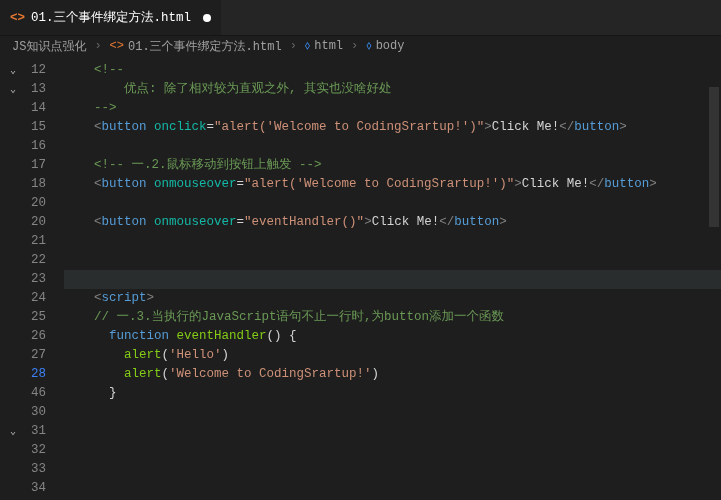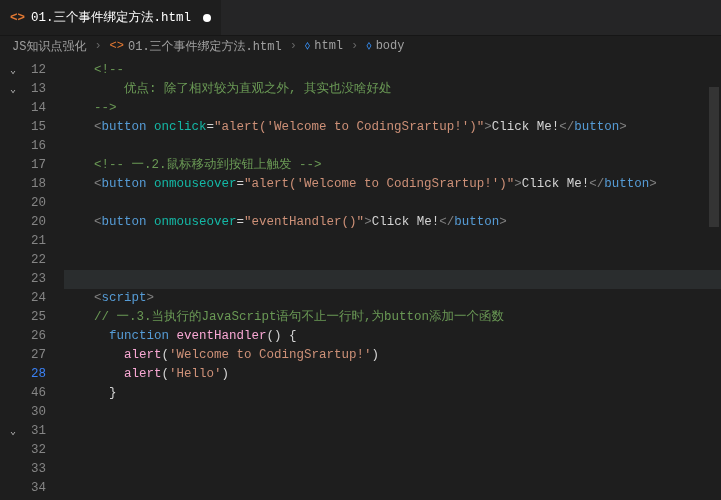--- a/index.html
+++ b/index.html
@@ -21,21 +21,21 @@
   .code { flex:1; padding-top:4px; padding-left:14px; position:relative; }
   .line { height:19px; line-height:19px; white-space:pre; }
   .line.hl { background:#2a2d2e; }
   .t-tag   { color:#569cd6; }
   .t-brk   { color:#808080; }
   .t-attr  { color:#14b8a6; }
   .t-str   { color:#ce9178; }
   .t-txt   { color:#d4d4d4; }
   .t-cmt   { color:#6a9955; }
   .t-kw    { color:#569cd6; }
-  .t-fn    { color:#f9a8d4; }
+  .t-fn    { color:#84cc16; }
   .t-punc  { color:#d4d4d4; }
   .scrollbar { position:absolute; right:0; top:0; width:14px; height:100%; }
   .thumb { position:absolute; right:2px; top:30px; width:10px; height:140px; background:#424242a0; border-radius:0; }
 </style>
 </head>
 <body>
 
 <div class="tabbar">
   <div class="tab">
     <span class="ficon">&lt;&gt;</span>
@@ -101,21 +101,21 @@
       <div class="line"><span class="t-txt">    </span><span class="t-cmt">&lt;!-- 一.2.鼠标移动到按钮上触发 --&gt;</span></div>
       <div class="line"><span class="t-txt">    </span><span class="t-brk">&lt;</span><span class="t-tag">button</span><span class="t-txt"> </span><span class="t-attr">onmouseover</span><span class="t-txt">=</span><span class="t-str">"alert('Welcome to CodingSrartup!')"</span><span class="t-brk">&gt;</span><span class="t-txt">Click Me!</span><span class="t-brk">&lt;/</span><span class="t-tag">button</span><span class="t-brk">&gt;</span></div>
       <div class="line"></div>
       <div class="line"><span class="t-txt">    </span><span class="t-brk">&lt;</span><span class="t-tag">button</span><span class="t-txt"> </span><span class="t-attr">onmouseover</span><span class="t-txt">=</span><span class="t-str">"eventHandler()"</span><span class="t-brk">&gt;</span><span class="t-txt">Click Me!</span><span class="t-brk">&lt;/</span><span class="t-tag">button</span><span class="t-brk">&gt;</span></div>
       <div class="line"></div>
       <div class="line"></div>
       <div class="line hl"></div>
       <div class="line"><span class="t-txt">    </span><span class="t-brk">&lt;</span><span class="t-tag">script</span><span class="t-brk">&gt;</span></div>
       <div class="line"><span class="t-txt">    </span><span class="t-cmt">// 一.3.当执行的JavaScript语句不止一行时,为button添加一个函数</span></div>
       <div class="line"><span class="t-txt">      </span><span class="t-kw">function</span><span class="t-txt"> </span><span class="t-fn">eventHandler</span><span class="t-punc">() {</span></div>
+      <div class="line"><span class="t-txt">        </span><span class="t-fn">alert</span><span class="t-punc">(</span><span class="t-str">'Hello'</span><span class="t-punc">)</span></div>
       <div class="line"><span class="t-txt">        </span><span class="t-fn">alert</span><span class="t-punc">(</span><span class="t-str">'Welcome to CodingSrartup!'</span><span class="t-punc">)</span></div>
-      <div class="line"><span class="t-txt">        </span><span class="t-fn">alert</span><span class="t-punc">(</span><span class="t-str">'Hello'</span><span class="t-punc">)</span></div>
       <div class="line"><span class="t-txt">      </span><span class="t-punc">}</span></div>
       <div class="line"></div>
       <div class="scrollbar">
       <div class="thumb"></div>
     </div>
   </div>
 </div>
 
 </body></html>

